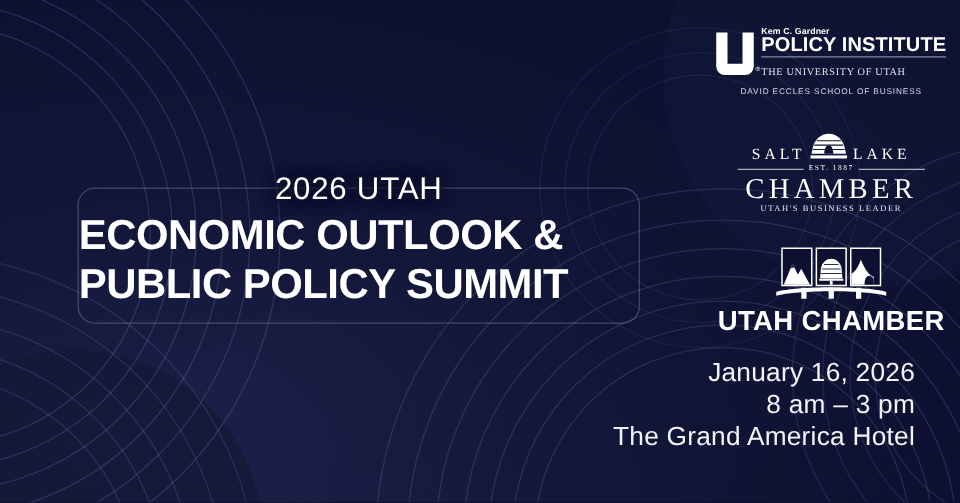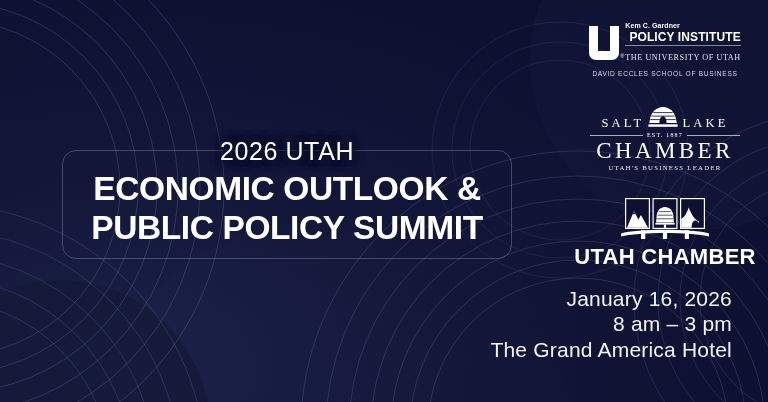--- a/index.html
+++ b/index.html
@@ -40,21 +40,20 @@
     font-weight:400;
     letter-spacing:0.6px;
     line-height:30px;
     text-shadow:
        0 0 6px #10142f, 0 0 6px #10142f, 0 0 6px #10142f,
        0 0 12px #10142f, 0 0 12px #10142f, 0 0 3px #10142f;
   }
   #headline {
     position:absolute;
     left:0; right:0; top:18px;
-    text-align:center;
     color:#ffffff;
     font-weight:bold;
     font-size:33.5px;
     line-height:39px;
     letter-spacing:-0.4px;
   }
   #headline .l { display:block; white-space:nowrap; }
 
   
   #details {
@@ -95,22 +94,22 @@
   .uofu-U .reg {
     position:absolute; right:-5px; bottom:1px;
     color:#fff; font-size:5px; line-height:5px;
   }
   .uofu-txt { display:flex; flex-direction:column; }
   .uofu-kern {
     color:#fff; font-size:7px; font-weight:bold;
     letter-spacing:0.1px; line-height:8px;
   }
   .uofu-pi {
-    color:#fff; font-size:12px; font-weight:bold;
-    letter-spacing:0.1px; line-height:14px; white-space:nowrap;text-align:right;
+    color:#fff; font-size:16px; font-weight:bold;
+    letter-spacing:0.1px; line-height:14px; white-space:nowrap;
   }
   .uofu-uou {
     color:#dfe3ef; font-family:"Liberation Serif", serif;
     font-size:8.2px; letter-spacing:0.55px; line-height:11px;
     white-space:nowrap;
     border-top:1px solid rgba(230,235,245,0.55);
     padding-top:6px; margin-top:1px;
   }
   .uofu-eccles {
     color:#d6dbe9; font-size:6.6px; letter-spacing:0.7px;

